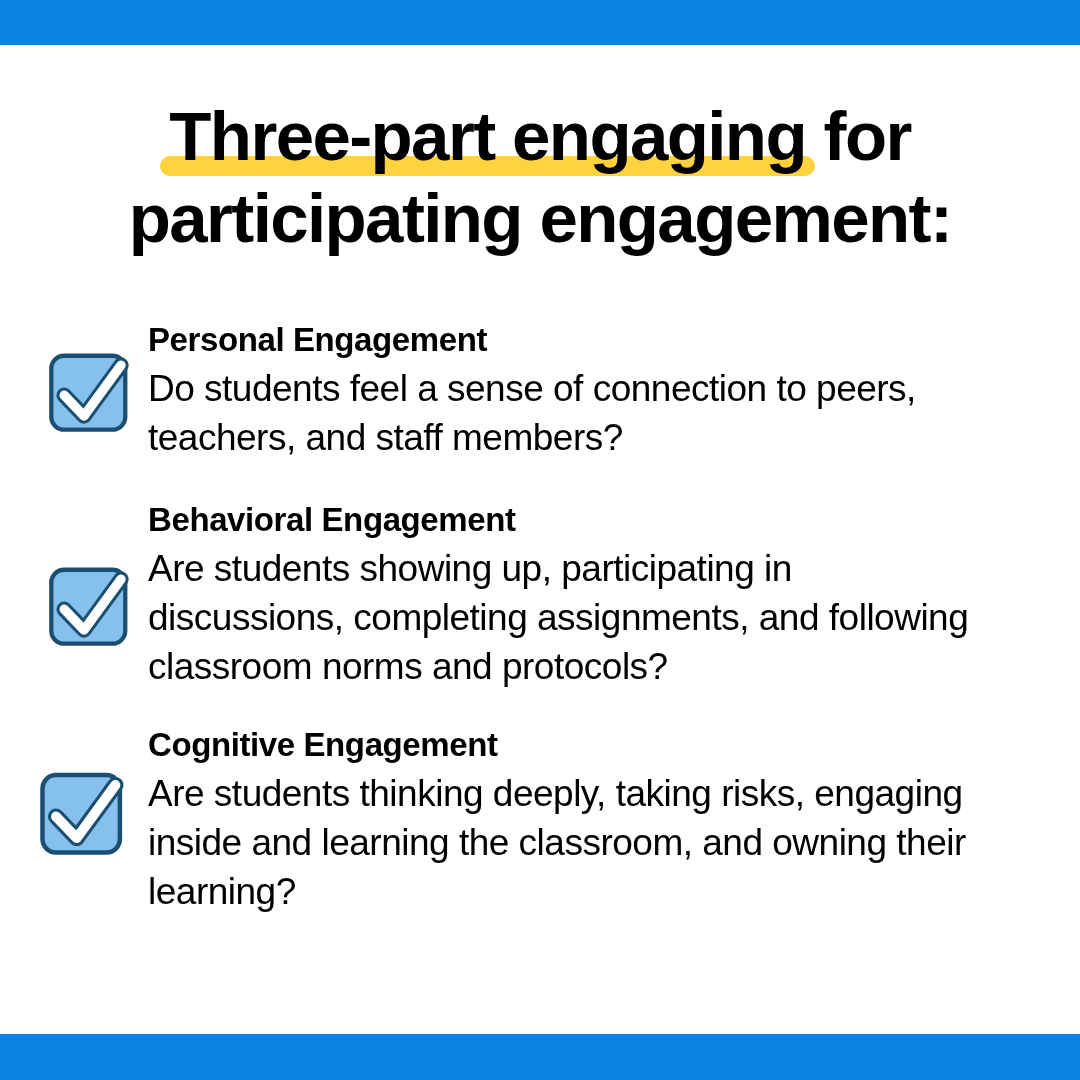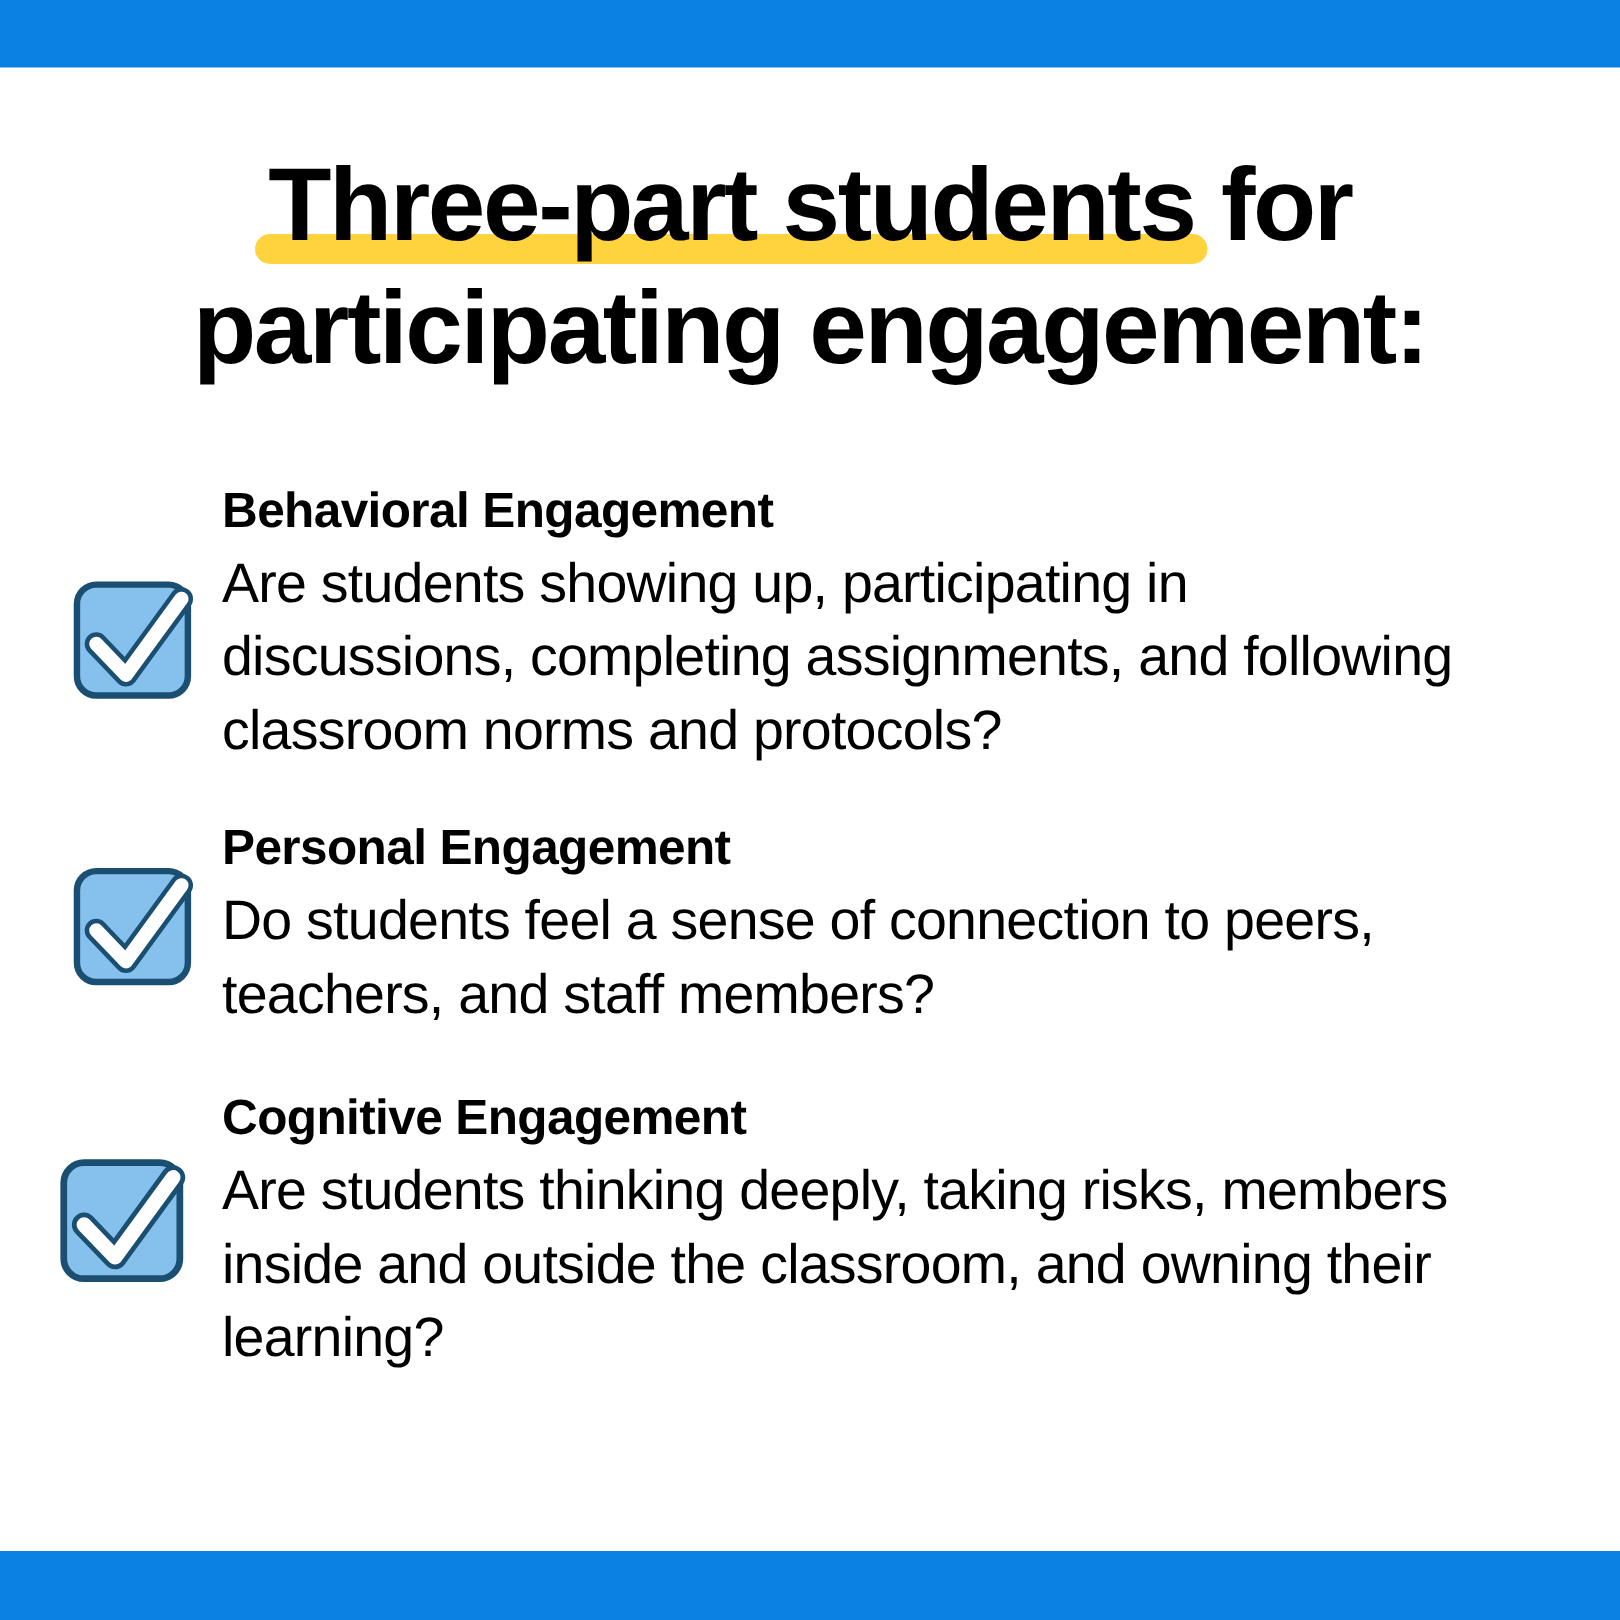--- a/index.html
+++ b/index.html
@@ -120,59 +120,59 @@
   }
 </style>
 </head>
 <body>
 
 <div id="slide">
 
   <div class="bar bar-top"></div>
 
   <div class="title-wrap">
-    <span class="title-line"><span class="hl">Three-part students</span><span> for</span></span>
+    <span class="title-line"><span class="hl">Three-part engaging</span><span> for</span></span>
     <span class="title-line">participating engagement:</span>
   </div>
 
   <div class="items">
+
+    <div class="item item-2">
+      <span class="checkbox">
+        <svg viewBox="0 0 100 100" xmlns="http://www.w3.org/2000/svg">
+          <rect x="5" y="9" width="86" height="86" rx="15" ry="15" fill="#86c0ec" stroke="#1b4f72" stroke-width="5"></rect>
+          <path d="M20 55 L43 79 L86 20" fill="none" stroke="#1b4f72" stroke-width="18" stroke-linecap="round" stroke-linejoin="round"></path>
+          <path d="M20 55 L43 79 L86 20" fill="none" stroke="#ffffff" stroke-width="11" stroke-linecap="round" stroke-linejoin="round"></path>
+        </svg>
+      </span>
+      <span class="item-heading">Personal Engagement</span>
+      <span class="item-body">Do students feel a sense of connection to peers, teachers, and staff members?</span>
+    </div>
 
     <div class="item item-1">
       <span class="checkbox">
         <svg viewBox="0 0 100 100" xmlns="http://www.w3.org/2000/svg">
           <rect x="5" y="9" width="86" height="86" rx="15" ry="15" fill="#86c0ec" stroke="#1b4f72" stroke-width="5"></rect>
           <path d="M20 55 L43 79 L86 20" fill="none" stroke="#1b4f72" stroke-width="18" stroke-linecap="round" stroke-linejoin="round"></path>
           <path d="M20 55 L43 79 L86 20" fill="none" stroke="#ffffff" stroke-width="11" stroke-linecap="round" stroke-linejoin="round"></path>
         </svg>
       </span>
       <span class="item-heading">Behavioral Engagement</span>
       <span class="item-body">Are students showing up, participating in discussions, completing assignments, and following classroom norms and protocols?</span>
     </div>
 
-    <div class="item item-2">
-      <span class="checkbox">
-        <svg viewBox="0 0 100 100" xmlns="http://www.w3.org/2000/svg">
-          <rect x="5" y="9" width="86" height="86" rx="15" ry="15" fill="#86c0ec" stroke="#1b4f72" stroke-width="5"></rect>
-          <path d="M20 55 L43 79 L86 20" fill="none" stroke="#1b4f72" stroke-width="18" stroke-linecap="round" stroke-linejoin="round"></path>
-          <path d="M20 55 L43 79 L86 20" fill="none" stroke="#ffffff" stroke-width="11" stroke-linecap="round" stroke-linejoin="round"></path>
-        </svg>
-      </span>
-      <span class="item-heading">Personal Engagement</span>
-      <span class="item-body">Do students feel a sense of connection to peers, teachers, and staff members?</span>
-    </div>
-
     <div class="item item-3">
       <span class="checkbox">
         <svg viewBox="0 0 100 100" xmlns="http://www.w3.org/2000/svg">
           <rect x="5" y="9" width="86" height="86" rx="15" ry="15" fill="#86c0ec" stroke="#1b4f72" stroke-width="5"></rect>
           <path d="M20 55 L43 79 L86 20" fill="none" stroke="#1b4f72" stroke-width="18" stroke-linecap="round" stroke-linejoin="round"></path>
           <path d="M20 55 L43 79 L86 20" fill="none" stroke="#ffffff" stroke-width="11" stroke-linecap="round" stroke-linejoin="round"></path>
         </svg>
       </span>
       <span class="item-heading">Cognitive Engagement</span>
-      <span class="item-body">Are students thinking deeply, taking risks, members inside and outside the classroom, and owning their learning?</span>
+      <span class="item-body">Are students thinking deeply, taking risks, engaging inside and learning the classroom, and owning their learning?</span>
     </div>
 
   </div>
 
   <div class="bar bar-bottom"></div>
 
 </div>
 
 </body></html>

